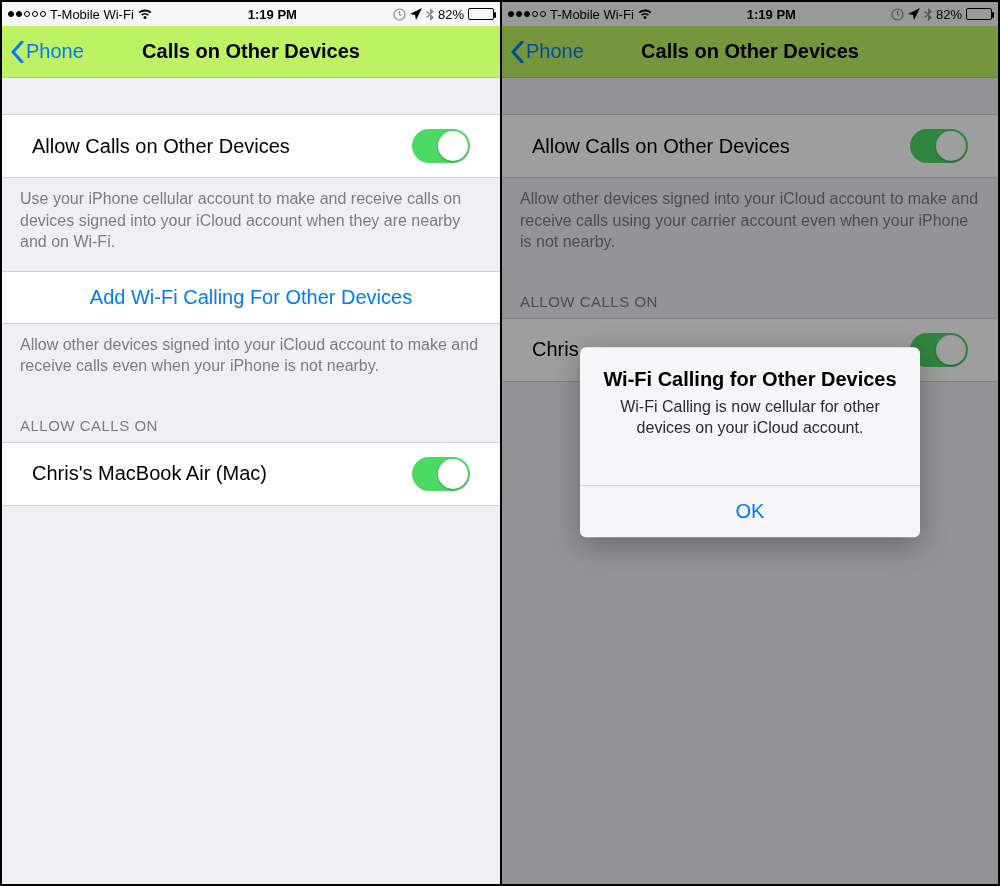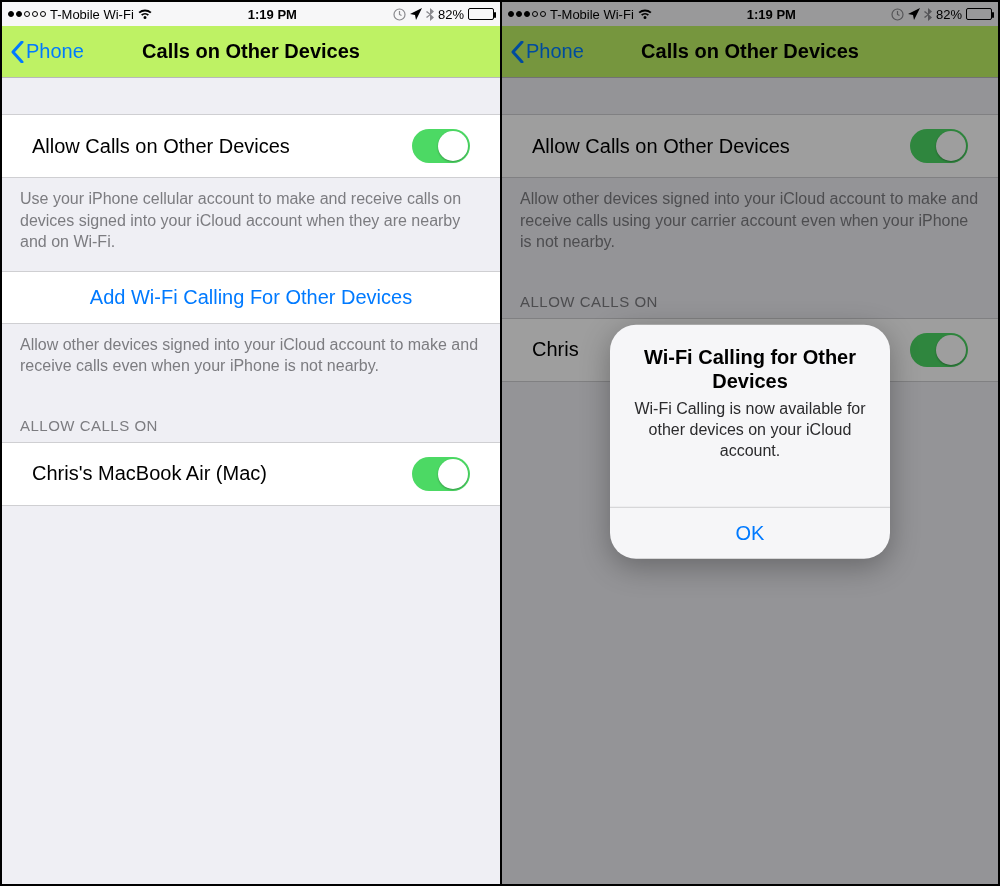--- a/index.html
+++ b/index.html
@@ -100,23 +100,23 @@
     box-shadow: 0 1px 2px rgba(0,0,0,0.3);
   }
   
   .dim {
     position: absolute; inset: 0; background: rgba(0,0,0,0.38);
   }
   
   .alert {
     position: absolute;
     left: 50%; top: 440px; transform: translate(-50%, -50%);
-    width: 280px;
+    width: 340px;
     background: #f6f6f8;
-    border-radius: 26px;
+    border-radius: 6px;
     overflow: hidden;
     box-shadow: 0 8px 30px rgba(0,0,0,0.3);
   }
   .alert-body { padding: 20px 18px 16px; text-align: center; }
   .alert-title { font-size: 20px; font-weight: 600; margin-bottom: 6px; line-height:1.2;}
   .alert-msg { font-size: 16px; color: #2b2b2d; line-height: 1.3; }
   .alert-btn {
     border-top: 1px solid #cfcfd2;
     text-align: center;
     padding: 14px 12px;
@@ -261,17 +261,17 @@
     <div class="cell">
       <span>Chris</span>
       <span class="toggle"></span>
     </div>
   </div>
 
   <div class="dim"></div>
   <div class="alert">
     <div class="alert-body">
       <div class="alert-title">Wi-Fi Calling for Other Devices</div>
-      <div class="alert-msg">Wi-Fi Calling is now available for other devices on your iCloud account.</div>
+      <div class="alert-msg">Wi-Fi Calling is now cellular for other devices on your iCloud account.</div>
     </div>
     <div class="alert-btn">OK</div>
   </div>
 </div>
 
 </body></html>

